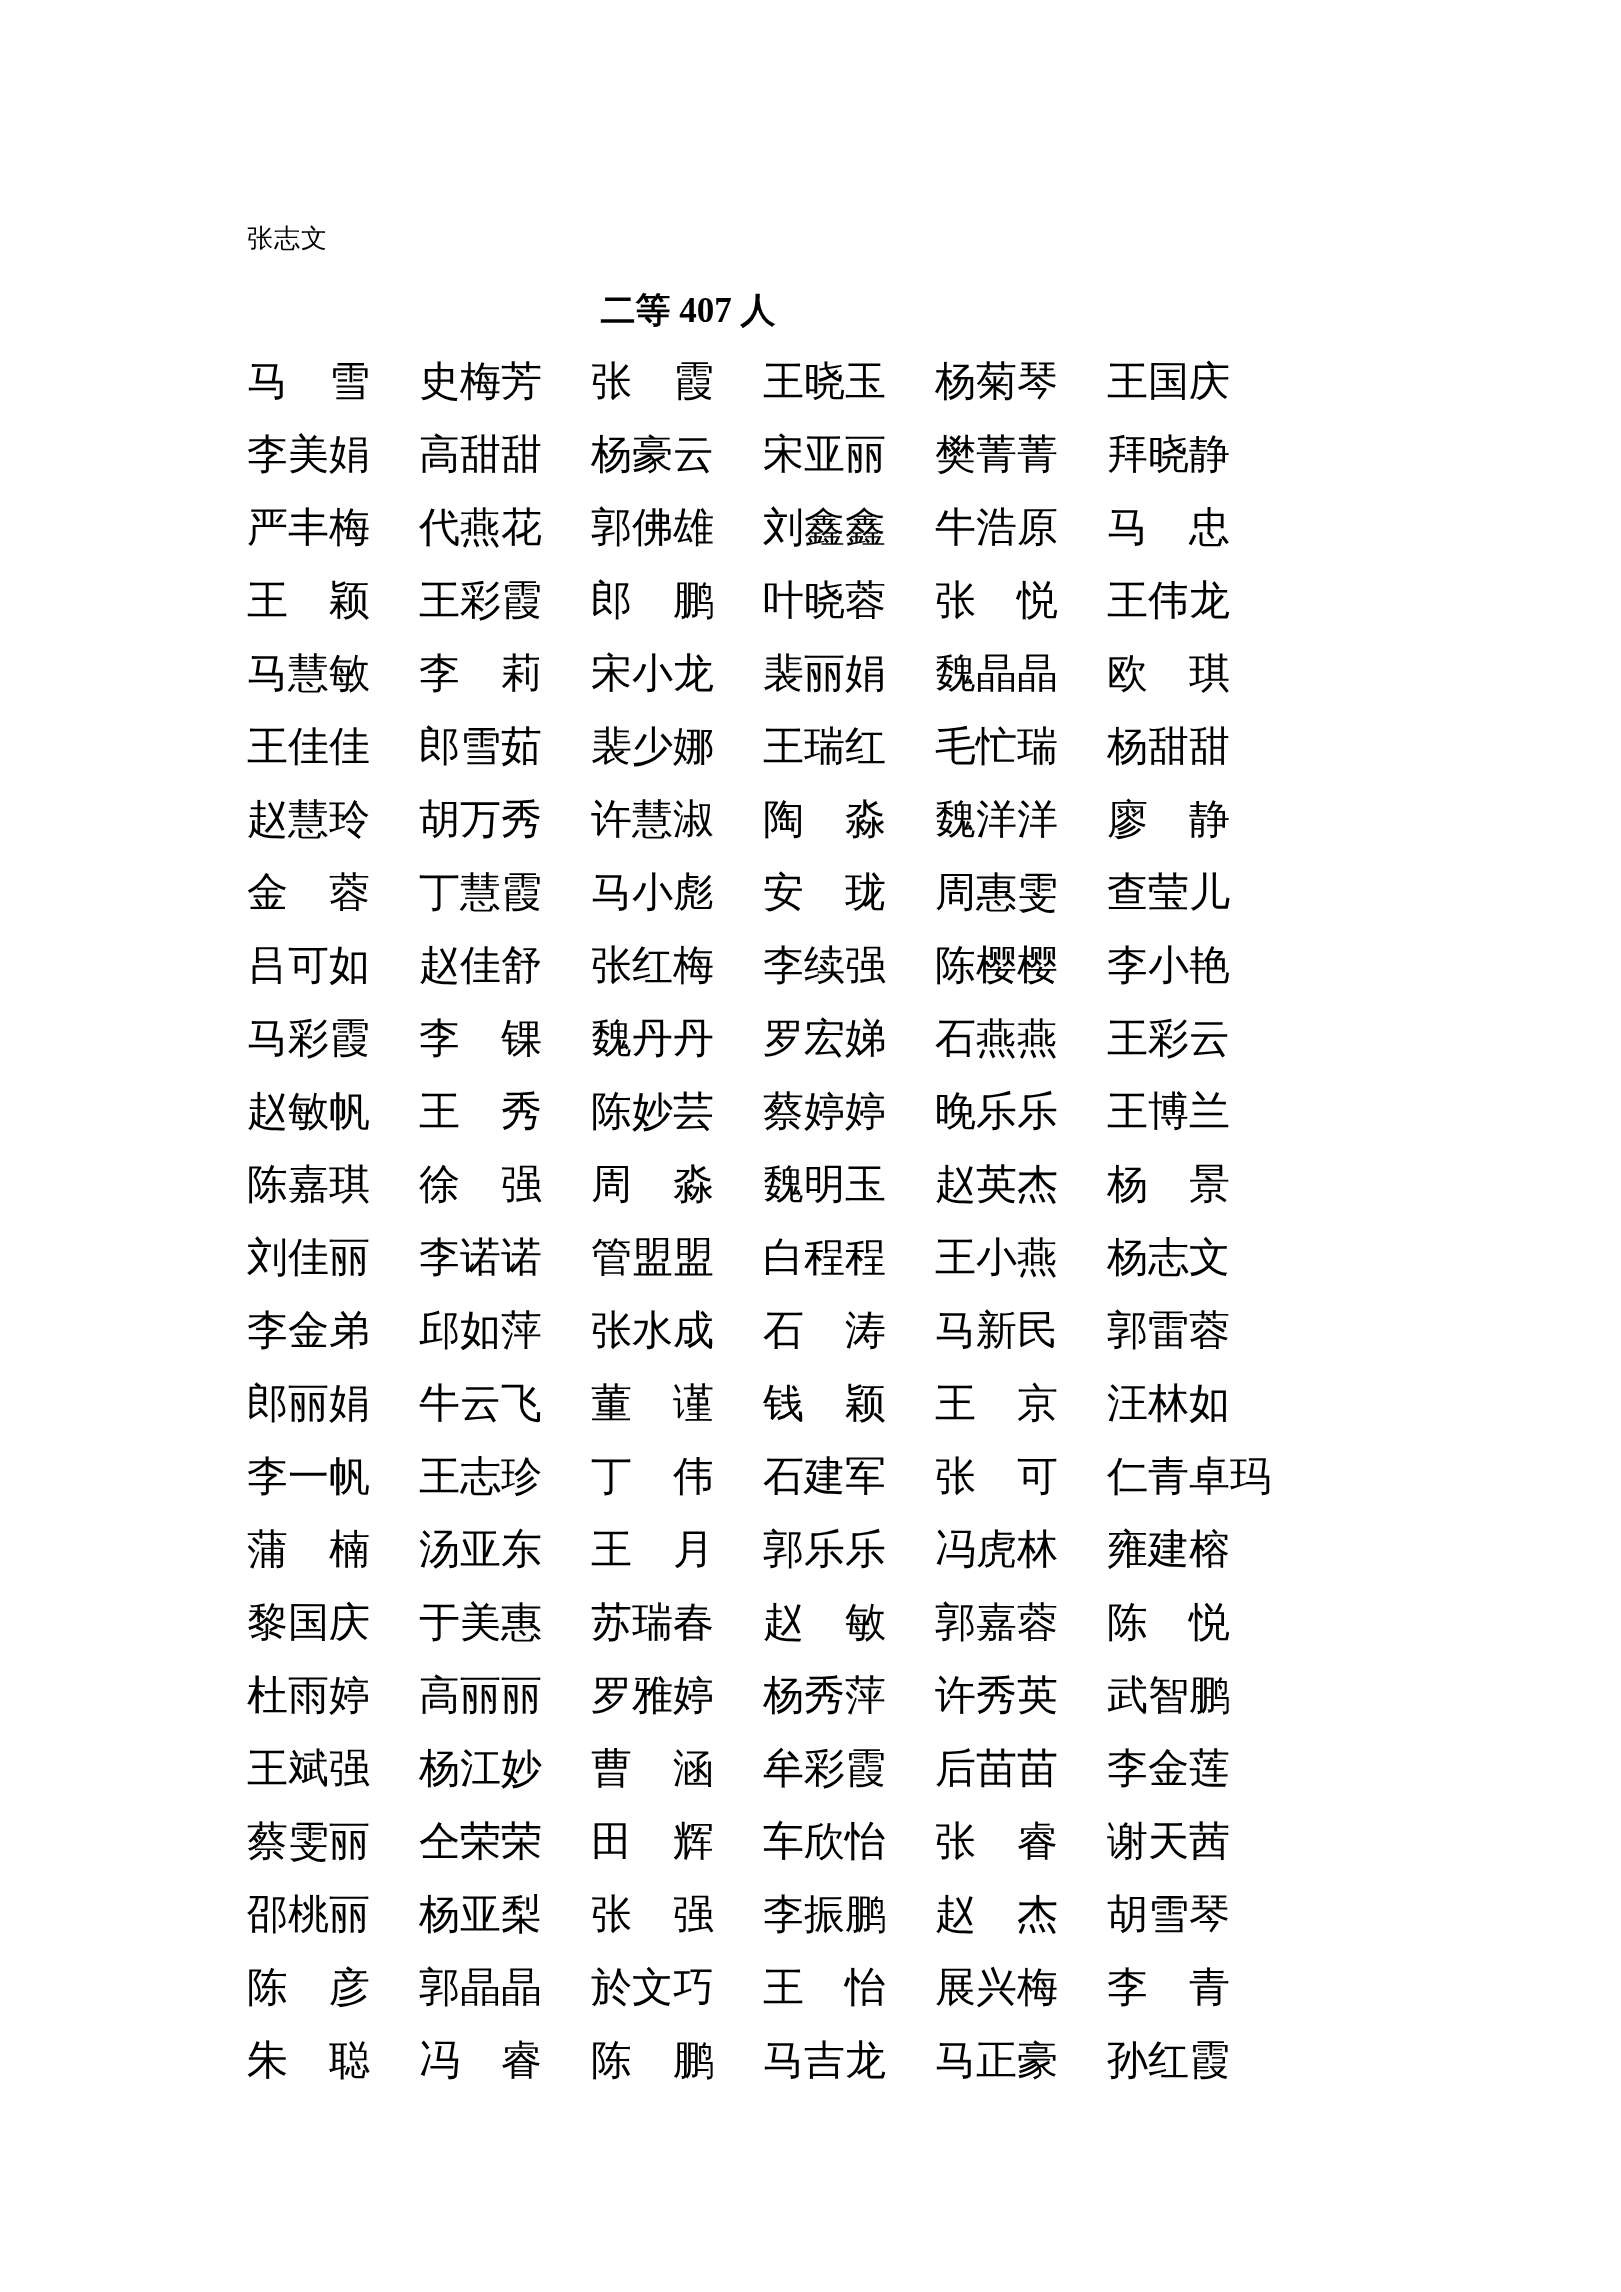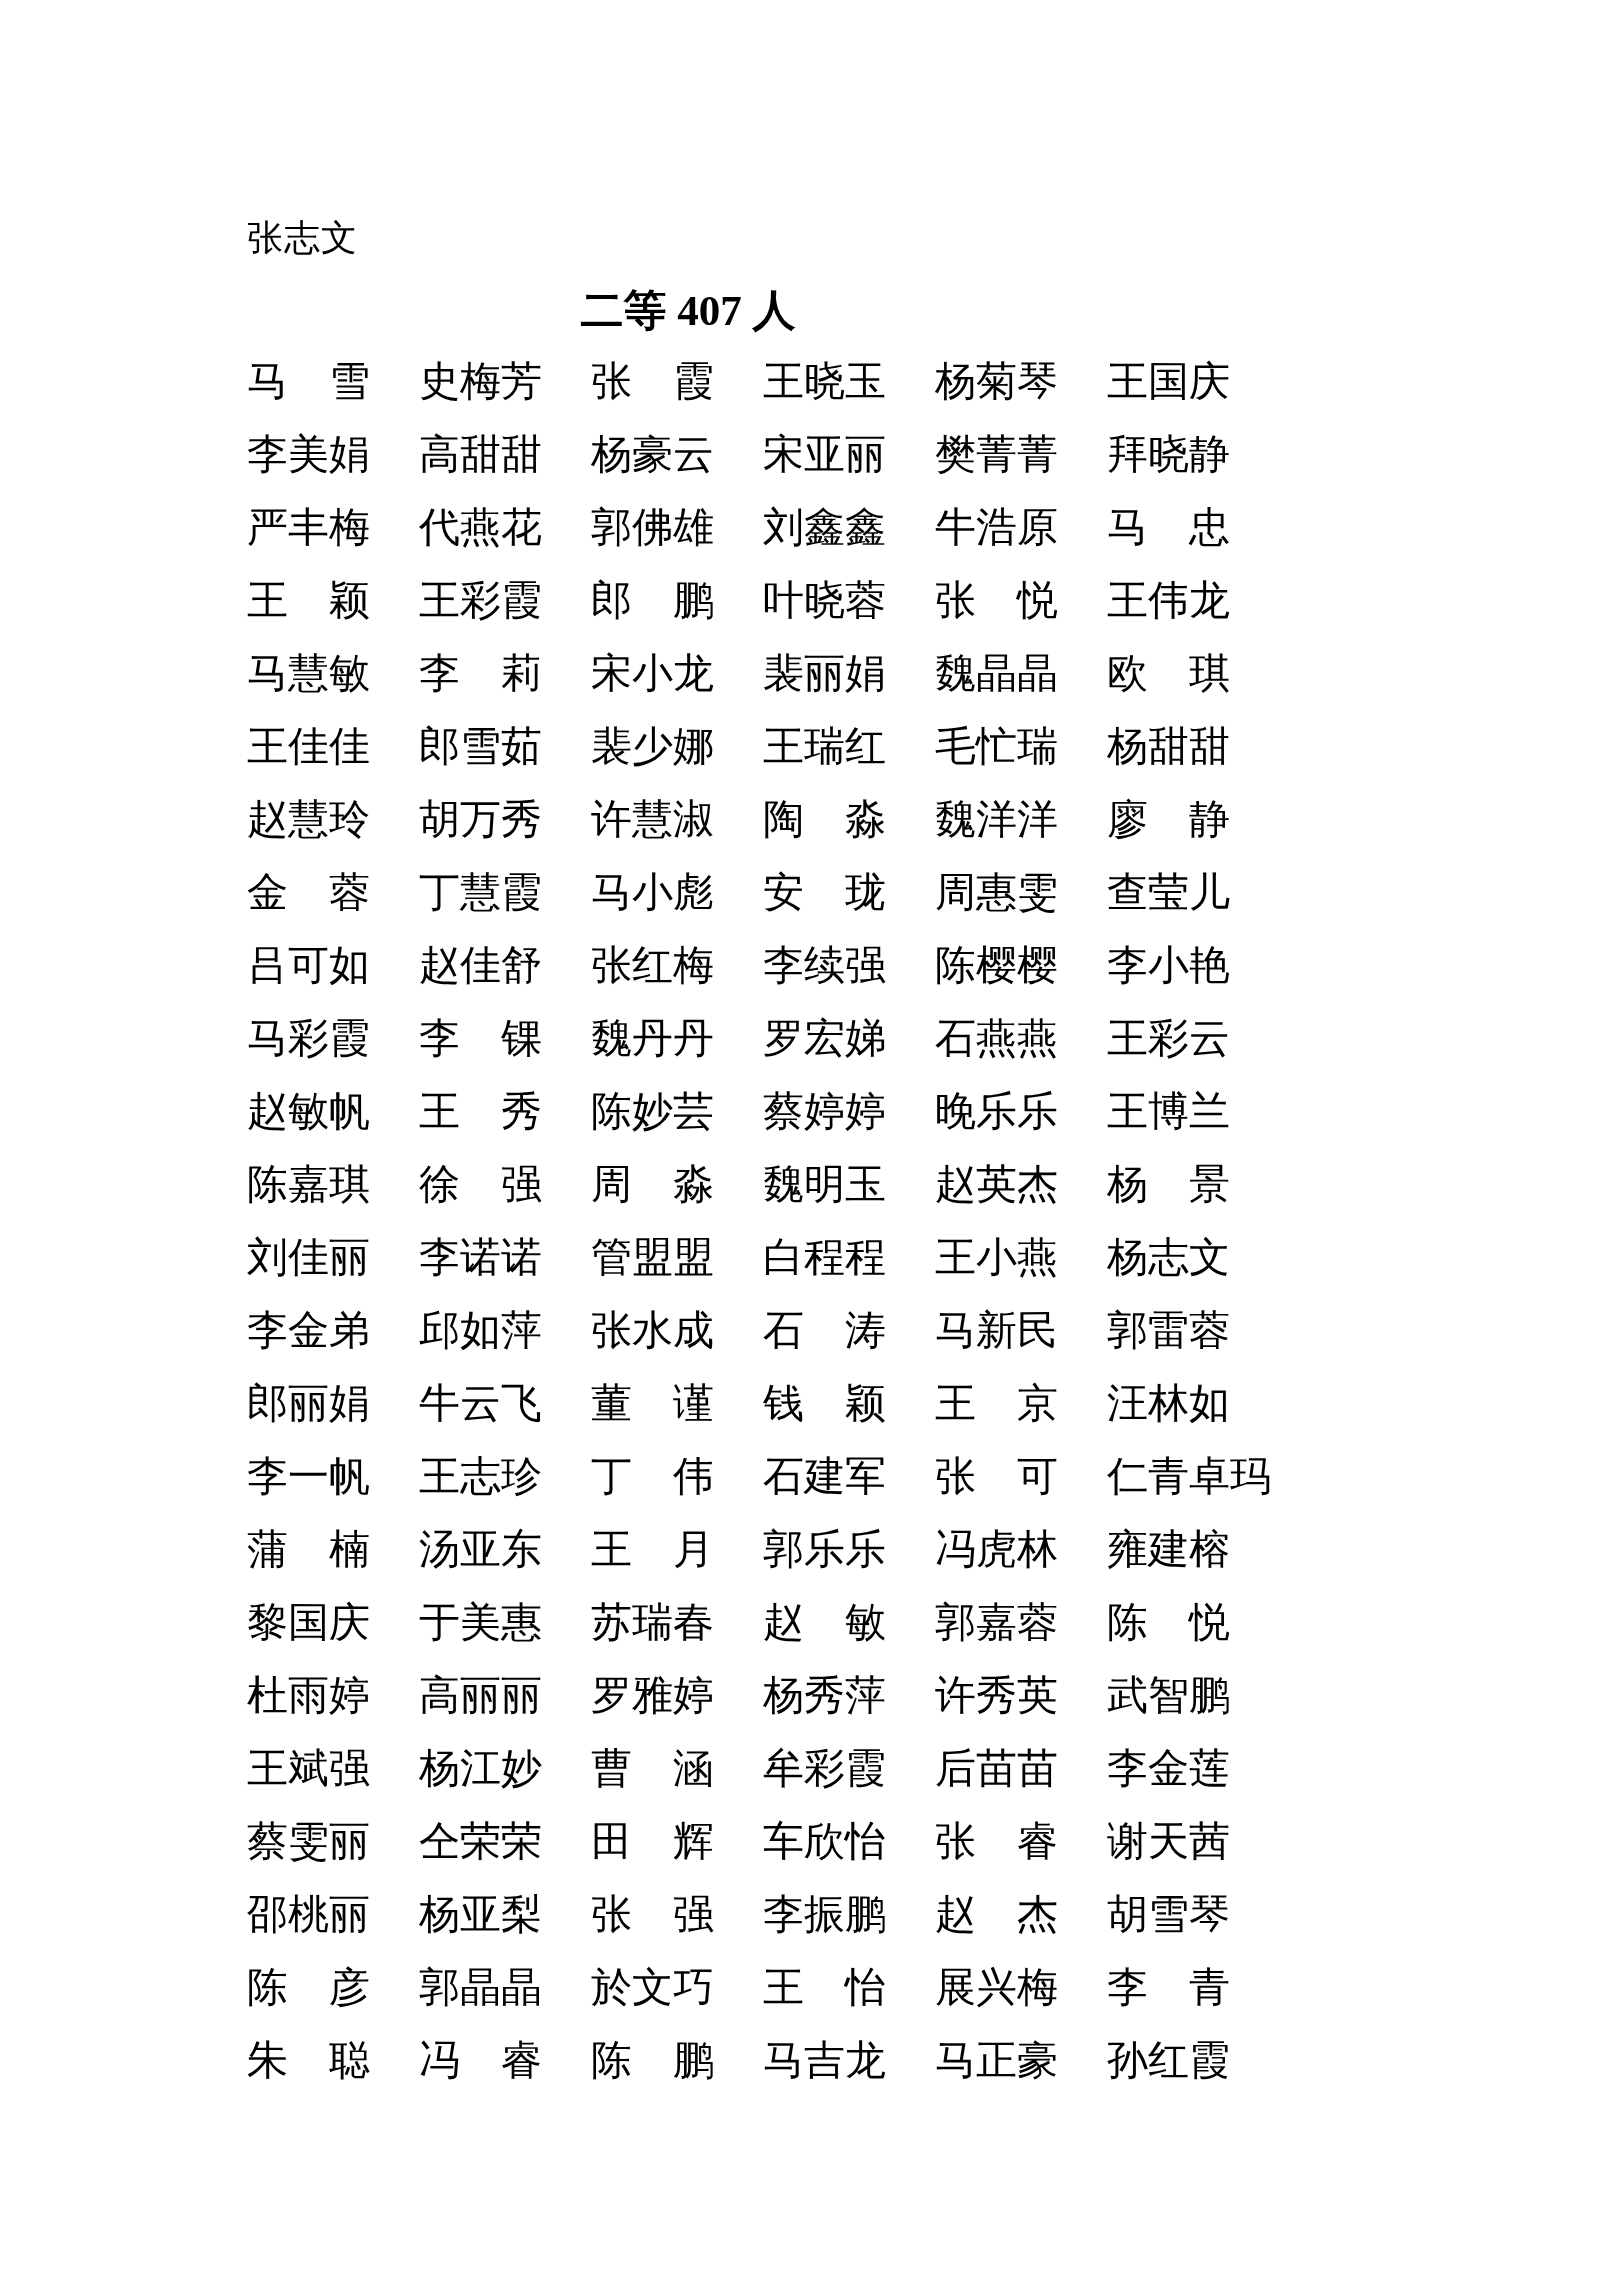--- a/index.html
+++ b/index.html
@@ -12,32 +12,32 @@
     width: 1621px;
     height: 2293px;
     font-family: "Liberation Serif", "DejaVu Serif", serif;
     color: #000000;
     overflow: hidden;
   }
   .author {
     position: absolute;
     left: 247px;
     top: 217px;
-    font-size: 36px;
+    font-size: 26px;
     line-height: 43px;
     letter-spacing: 1px;
     white-space: nowrap;
   }
   .doc-title {
     position: absolute;
     left: 0;
     top: 287px;
     width: 1376px;
     text-align: center;
-    font-size: 43px;
+    font-size: 35px;
     line-height: 47px;
     font-weight: bold;
     white-space: nowrap;
   }
   .name-grid {
     position: absolute;
     left: 247px;
     top: 361px;
     display: grid;
     grid-template-columns: repeat(6, 123px);

